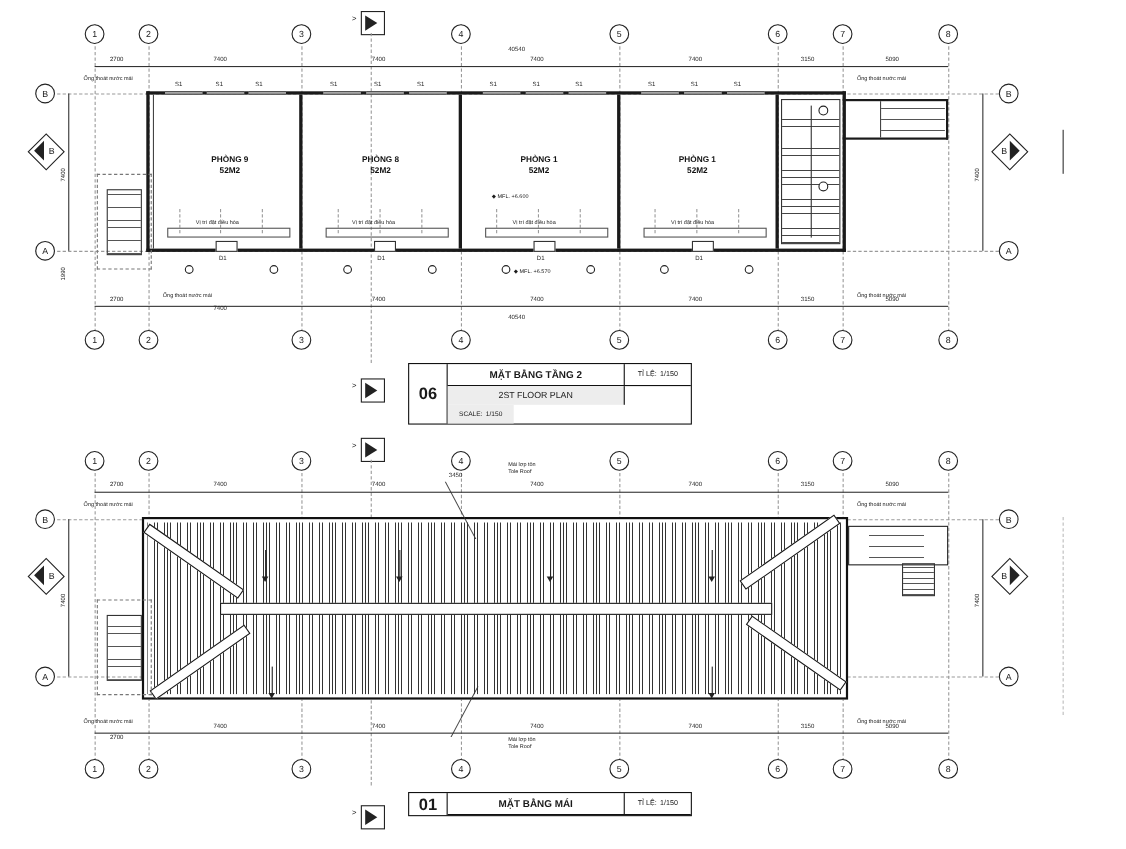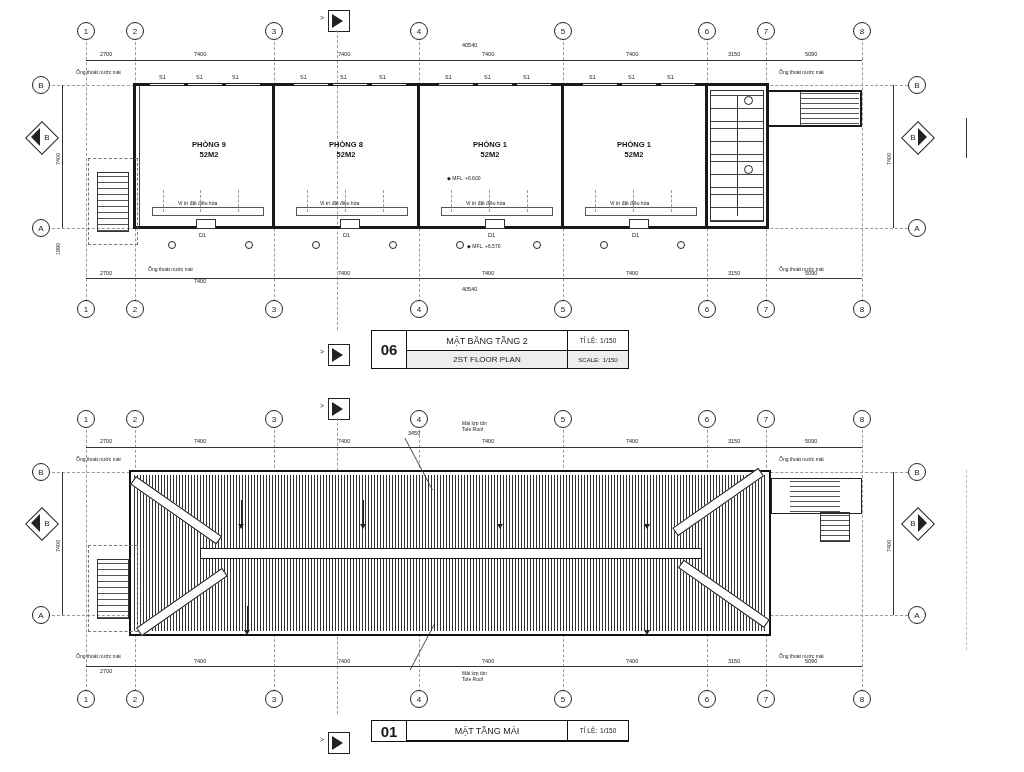--- a/index.html
+++ b/index.html
@@ -22,23 +22,23 @@
   .wall{background:#1a1a1a;}
   .thinwall{background:#444;}
   .room-label{font-size:7.5px;text-align:center;line-height:1.35;color:#111;font-weight:bold;}
   .note-vn{font-size:5px;color:#222;white-space:nowrap;}
   
   .titleblock{border:1px solid #111;display:flex;background:#fff;}
   .tb-num{width:34px;display:flex;align-items:center;justify-content:center;
           font-size:15px;font-weight:bold;border-right:1px solid #111;}
   .tb-mid{display:flex;flex-direction:column;}
   .tb-r1{display:flex;border-bottom:1px solid #111;}
-  .tb-r2{display:flex;}
+  .tb-r2{display:flex;flex-direction:column;}
   .tb-name{width:160px;display:flex;align-items:center;justify-content:center;
-           font-size:9px;font-weight:normal;height:19px;border-right:1px solid #111;}
+           font-size:9px;font-weight:bold;height:19px;border-right:1px solid #111;}
   .tb-name2{width:160px;display:flex;align-items:center;justify-content:center;
             font-size:8px;height:17px;border-right:1px solid #111;background:#ededed;}
   .tb-sc{width:60px;display:flex;align-items:center;justify-content:center;
          font-size:6.5px;height:19px;}
   .tb-sc2{width:60px;display:flex;align-items:center;justify-content:center;
           font-size:6px;height:17px;background:#ededed;}
   .tb-sc-l{padding-right:3px;}
   
   .secmark{width:20px;height:20px;border:1px solid #222;position:relative;background:#fff;}
   .secmark:after{content:"";position:absolute;left:3px;top:3px;
@@ -510,21 +510,21 @@
 
     <div class="abs note-vn" style="left:76px;top:64px;"><span>Ống thoát nước mái</span></div>
     <div class="abs note-vn" style="left:779px;top:64px;"><span>Ống thoát nước mái</span></div>
     <div class="abs note-vn" style="left:76px;top:261px;"><span>Ống thoát nước mái</span></div>
     <div class="abs note-vn" style="left:779px;top:261px;"><span>Ống thoát nước mái</span></div>
 
     <div class="abs titleblock" style="left:371px;top:328px;">
       <div class="tb-num">01</div>
       <div class="tb-mid">
         <div class="tb-r1">
-          <div class="tb-name">MẶT TẦNG MÁI</div>
+          <div class="tb-name">MẶT BẰNG MÁI</div>
           <div class="tb-sc">
             <span class="tb-sc-l">TỈ LỆ:</span>
             <span>1/150</span>
           </div>
         </div>
       </div>
     </div>
   </div>
 
   <div class="abs" style="left:966px;top:118px;width:1px;height:40px;background:#333;"></div>

